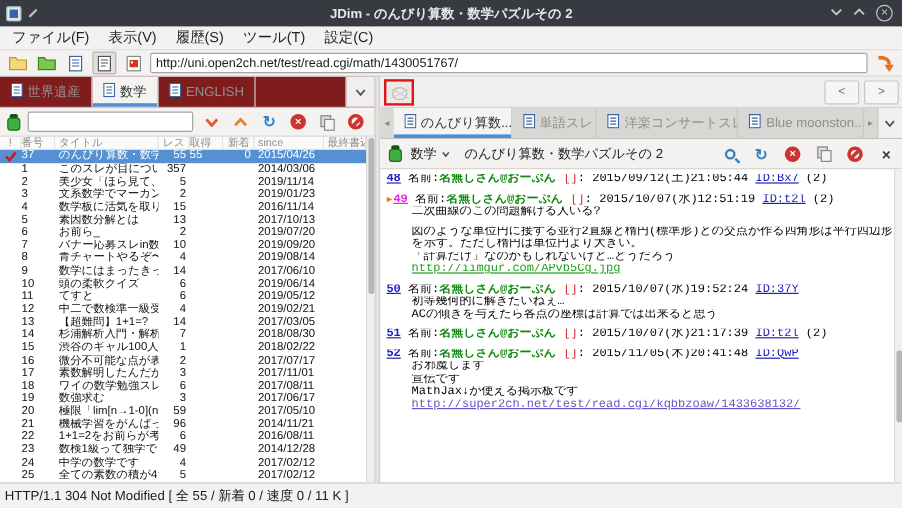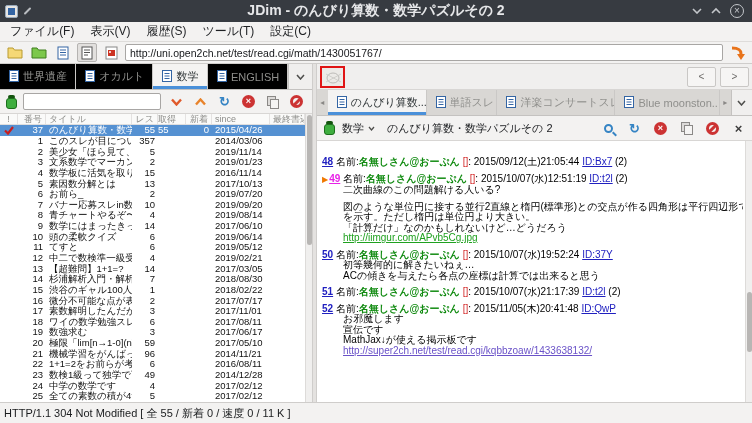--- a/index.html
+++ b/index.html
@@ -6,21 +6,21 @@
   html,body { width:752px; height:423px; overflow:hidden; }
   body { font-family:"Liberation Sans", sans-serif; background:#eceae8; }
   .window { width:752px; height:423px; display:flex; flex-direction:column; position:relative; }
 
   
   .titlebar { height:22px; background:#373b41; display:flex; align-items:center; position:relative; flex:0 0 auto; }
   .tb-left { display:flex; align-items:center; gap:5px; padding-left:5px; }
   .appicon { width:13px; height:13px; background:#e8e6e3; border:1px solid #9ab; border-radius:2px; position:relative; }
   .appicon::after { content:""; position:absolute; left:2px; top:2px; width:7px; height:7px; background:#3465a4; }
   .pinicon { width:9px; height:2px; background:#b9bcc0; transform:rotate(-45deg); border-radius:1px; }
-  .tb-title { position:absolute; left:0; right:0; text-align:center; color:#e6e7e9; font-size:14px; font-weight:bold; pointer-events:none; }
+  .tb-title { position:absolute; left:0; right:0; text-align:center; color:#e6e7e9; font-size:11px; font-weight:bold; pointer-events:none; }
   .tb-right { margin-left:auto; display:flex; align-items:center; gap:9px; padding-right:8px; z-index:2; }
   .wbtn { color:#c3c6ca; font-size:10px; line-height:10px; }
   .wclose { width:14px; height:14px; border:1px solid #c3c6ca; border-radius:50%; color:#c3c6ca; font-size:10px; line-height:12px; text-align:center; }
 
   
   .menubar { height:20px; background:#f3f2f1; border-bottom:1px solid #dedcda; display:flex; align-items:center; padding-left:2px; flex:0 0 auto; }
   .menu-item { font-size:12px; color:#1f2124; padding:0 8px; line-height:19px; }
 
   
   .toolbar { height:22px; background:#f3f2f1; border-bottom:1px solid #cfcdcb; display:flex; align-items:center; gap:4px; padding:0 5px; flex:0 0 auto; }
@@ -28,21 +28,21 @@
   .toolbtn.pressed { background:#e2e0de; border-color:#b5b3b1; }
   .urlbox { flex:1; height:17px; background:#fff; border:1px solid #a8a6a4; border-radius:2px; font-size:10.5px; padding:0 4px; color:#15171a; font-family:"Liberation Sans", sans-serif; }
   .gobtn { width:20px; height:19px; display:flex; align-items:center; justify-content:center; }
 
   
   .main { flex:1; display:flex; min-height:0; }
   .splitter { width:5px; background:#e4e2e0; border-left:1px solid #cfcdcb; border-right:1px solid #cfcdcb; }
 
   
   .left-pane { width:312px; display:flex; flex-direction:column; background:#fff; min-width:0; }
-  .tabbar { height:26px; background:#000000; display:flex; align-items:stretch; flex:0 0 auto; border-bottom:1px solid #c4c2c0; }
+  .tabbar { height:26px; background:#7f1d1d; display:flex; align-items:stretch; flex:0 0 auto; border-bottom:1px solid #c4c2c0; }
   .tab { display:flex; align-items:center; gap:4px; padding:0 9px; font-size:11px; color:#8f8f8c; border-right:1px solid #cac8c6; position:relative; white-space:nowrap; overflow:hidden; }
   .tab.active { background:#f4f3f2; color:#2e3436; }
   .tab.active::after { content:""; position:absolute; left:0; right:0; bottom:0; height:3px; background:#4a90d9; }
   .tab-chevron { margin-left:auto; width:24px; display:flex; align-items:center; justify-content:center; background:#f0efee; border-left:1px solid #c4c2c0; }
   .tabarrow { width:12px; display:flex; align-items:center; justify-content:center; color:#8a8886; font-size:8px; }
 
   
   .filter-row { height:24px; background:#f3f2f1; border-bottom:1px solid #d8d6d4; display:flex; align-items:center; gap:5px; padding:0 5px; flex:0 0 auto; }
   .mascot { width:13px; height:16px; position:relative; flex:0 0 auto; }
   .mascot .jar { position:absolute; left:1px; top:4px; width:11px; height:11px; background:#3fae3f; border:1px solid #1c6e1c; border-radius:3px; }
@@ -65,21 +65,21 @@
   
   .list { flex:1; display:flex; min-height:0; position:relative; }
   .list-inner { flex:1; display:flex; flex-direction:column; min-width:0; }
   .list-header { height:11px; background:#fafaf9; border-bottom:1px solid #e0dedd; display:flex; font-size:9px; color:#8d8d8a; flex:0 0 auto; }
   .hcell { border-right:1px solid #e4e2e1; padding-left:3px; overflow:hidden; white-space:nowrap; line-height:10px; }
   .list-body { flex:1; overflow:hidden; }
   .lrow { height:10.65px; display:flex; font-size:9.5px; color:#111; align-items:center; }
   .lrow.selected { background:#5591d2; color:#fff; }
   .cell { overflow:hidden; white-space:nowrap; line-height:10px; padding-left:3px; }
   .c-mark { width:18px; flex:0 0 auto; display:flex; justify-content:center; padding-left:0; }
-  .c-num  { width:28px; flex:0 0 auto; text-align:right; padding-right:3px; padding-left:0; }
+  .c-num  { width:28px; flex:0 0 auto; padding-right:3px; padding-left:0; }
   .c-title{ width:86px; flex:0 0 auto; }
   .c-res  { width:26px; flex:0 0 auto; text-align:right; padding-right:3px; padding-left:0; }
   .c-got  { width:28px; flex:0 0 auto; text-align:right; padding-right:18px; padding-left:0; }
   .c-new  { width:26px; flex:0 0 auto; text-align:right; padding-right:3px; padding-left:0; }
   .c-since{ width:58px; flex:0 0 auto; }
   .c-last { flex:1; }
   .vscroll { width:7px; background:#f0efee; border-left:1px solid #dddbd9; position:relative; flex:0 0 auto; }
   .vthumb { position:absolute; left:1px; width:5px; background:#b8b6b4; border-radius:3px; }
 
   
@@ -90,21 +90,21 @@
   .imgnav { margin-left:auto; display:flex; gap:4px; }
   .navbtn { width:29px; height:20px; background:#f6f5f4; border:1px solid #c9c7c5; border-radius:2px; color:#6e6c6a; font-size:10px; display:flex; align-items:center; justify-content:center; }
   .tabbar2 { height:26px; background:#d9d7d4; display:flex; align-items:stretch; flex:0 0 auto; border-bottom:1px solid #c4c2c0; }
   .tab2 { max-width:118px; }
   .thread-toolbar { height:25px; background:#f3f2f1; border-bottom:1px solid #d8d6d4; display:flex; align-items:center; gap:6px; padding:0 6px; flex:0 0 auto; }
   .board-select { display:flex; align-items:center; gap:4px; font-size:11px; color:#202225; }
   .thread-title { font-size:11px; color:#202225; margin-left:6px; white-space:nowrap; overflow:hidden; }
   .thread-icons { margin-left:auto; display:flex; align-items:center; gap:11px; }
 
   .thread-view { flex:1; position:relative; display:flex; min-height:0; }
-  .posts { flex:1; padding:16px 2px 0 5px; overflow:hidden; font-size:10px; color:#000; }
+  .posts { flex:1; padding:4px 2px 0 5px; overflow:hidden; font-size:10px; color:#000;font-family:Liberation Mono, monospace; }
   .pline { line-height:10.5px; white-space:nowrap; overflow:hidden; }
   .pblank { height:6px; }
   .post-body { margin-left:21px; }
   .pnum { color:#2020c0; font-weight:bold; text-decoration:underline; }
   .pnum.magenta { color:#e822e8; }
   .pmarker { color:#f07800; font-size:8px; margin-right:1px; }
   .pname { color:#0f8a0f; font-weight:bold; }
   .pmail { color:#d42a2a; }
   .pid { color:#2020c0; text-decoration:underline; }
   .ln-anchor { color:#2020c0; text-decoration:underline; }
@@ -191,27 +191,20 @@
 
     <div class="left-pane">
       <div class="tabbar">
 
         <div class="tab">
             <span><svg width="10" height="12" viewBox="0 0 10 12">
                 <rect x="0.5" y="0.5" width="9" height="11" fill="#fff" stroke="#3465a4"></rect>
                 <path d="M2.5 3.5h5M2.5 6h5M2.5 8.5h5" stroke="#3465a4" fill="none"></path>
               </svg></span>
             <span>世界遺産</span>
-          </div>
-          <div class="tab">
-            <span><svg width="10" height="12" viewBox="0 0 10 12">
-                <rect x="0.5" y="0.5" width="9" height="11" fill="#fff" stroke="#3465a4"></rect>
-                <path d="M2.5 3.5h5M2.5 6h5M2.5 8.5h5" stroke="#3465a4" fill="none"></path>
-              </svg></span>
-            <span>オカルト</span>
           </div>
           <div class="tab active">
             <span><svg width="10" height="12" viewBox="0 0 10 12">
                 <rect x="0.5" y="0.5" width="9" height="11" fill="#fff" stroke="#3465a4"></rect>
                 <path d="M2.5 3.5h5M2.5 6h5M2.5 8.5h5" stroke="#3465a4" fill="none"></path>
               </svg></span>
             <span>数学</span>
           </div>
           <div class="tab">
             <span><svg width="10" height="12" viewBox="0 0 10 12">

